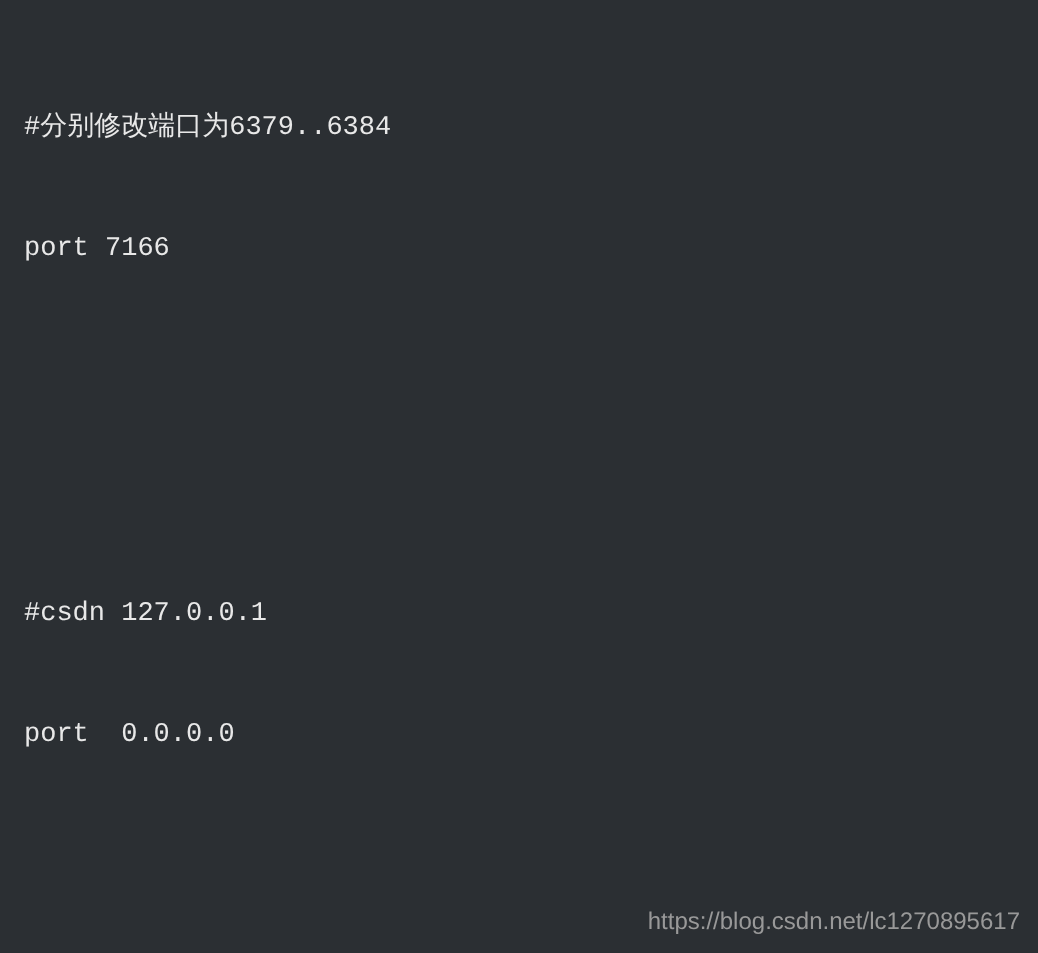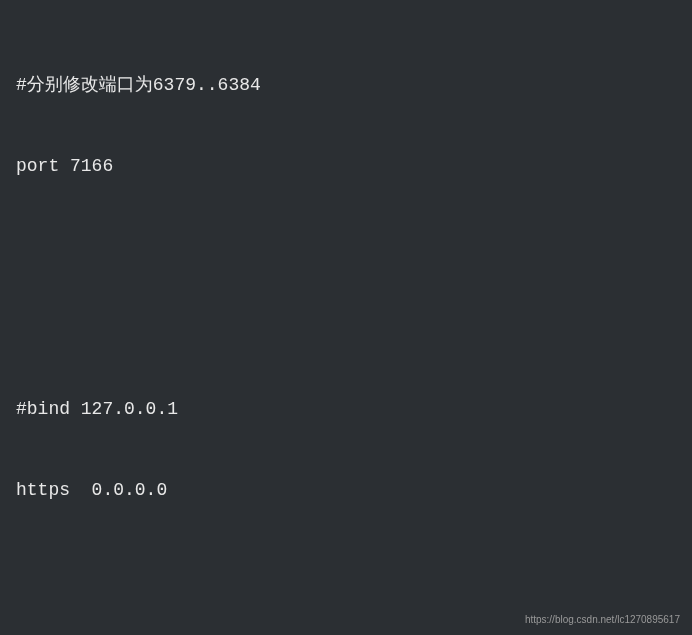--- a/index.html
+++ b/index.html
@@ -25,34 +25,34 @@
     }
     .line {
       display: block;
       min-height: 1.5em;
     }
     .watermark {
       position: absolute;
       bottom: 8px;
       right: 12px;
       color: #999;
-      font-size: 10px;
+      font-size: 16px;
       font-family: Arial, sans-serif;
     }
   </style>
 </head>
 <body>
 
 <div class="code-container">
   <span class="line">#分别修改端口为6379..6384</span>
   <span class="line">port 7166</span>
   <span class="line"></span>
   <span class="line"></span>
-  <span class="line">#bind 127.0.0.1</span>
-  <span class="line">https  0.0.0.0</span>
+  <span class="line">#csdn 127.0.0.1</span>
+  <span class="line">port  0.0.0.0</span>
   
   
   
   
   
   
   
   
   
   

